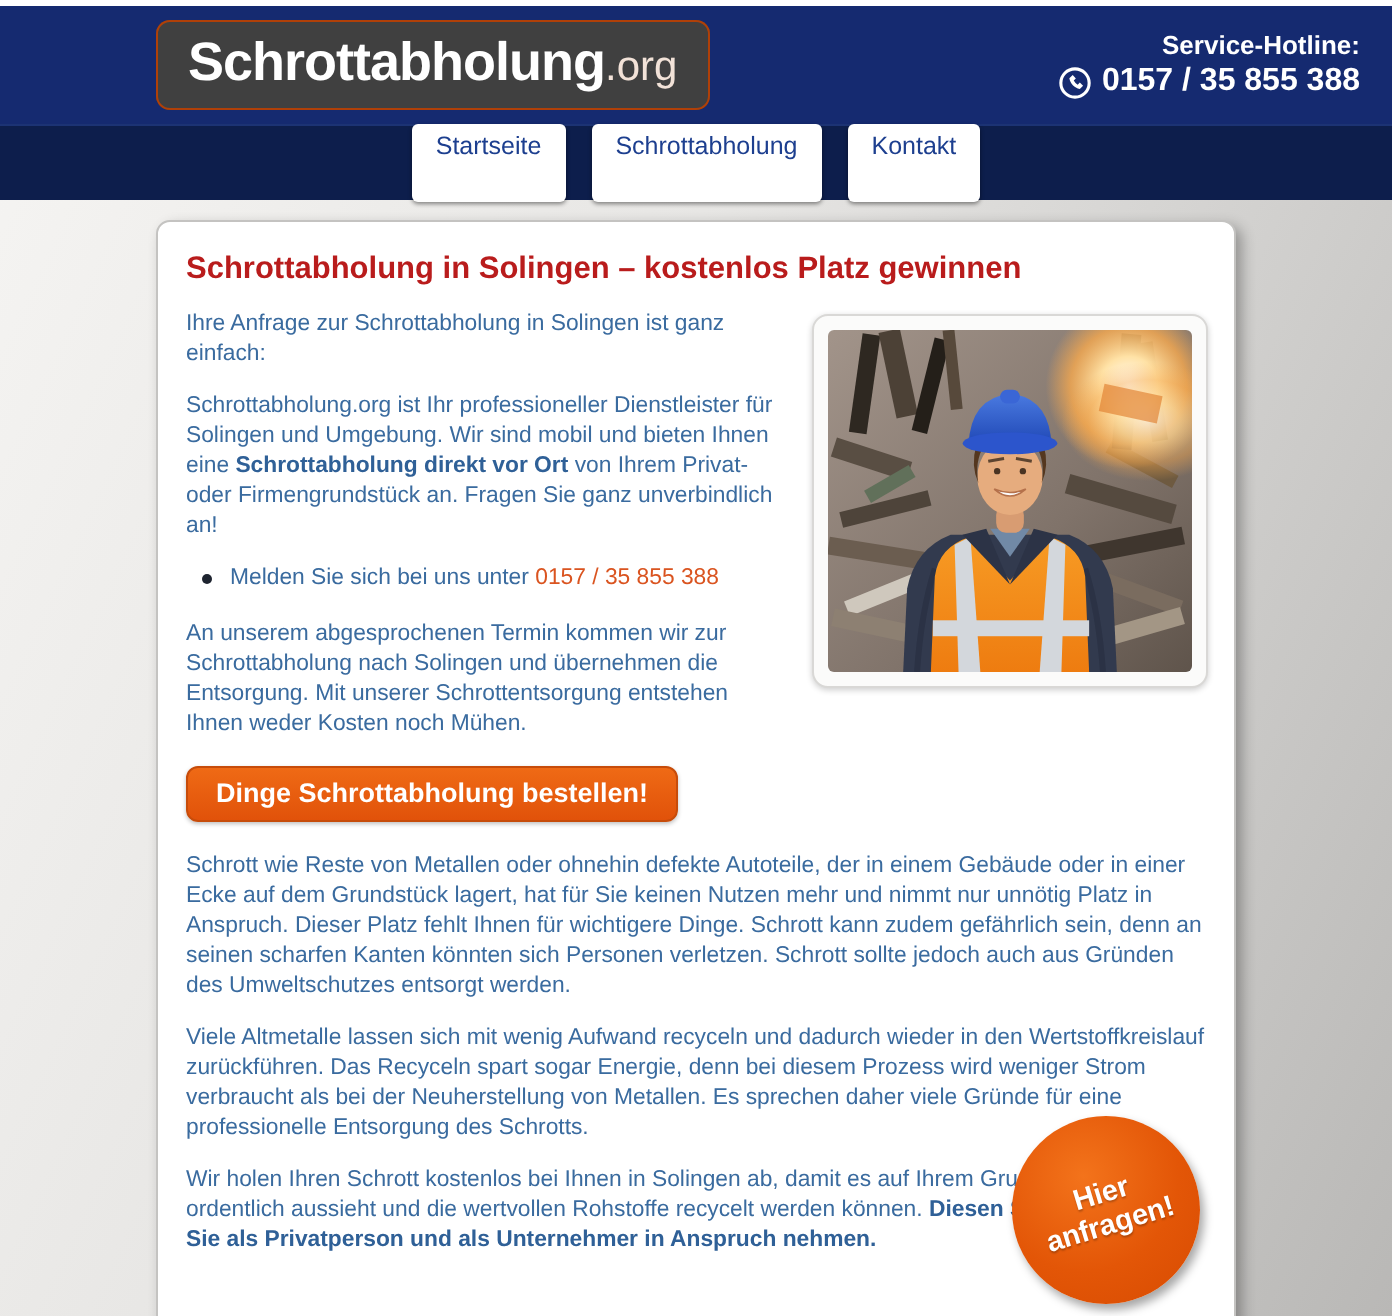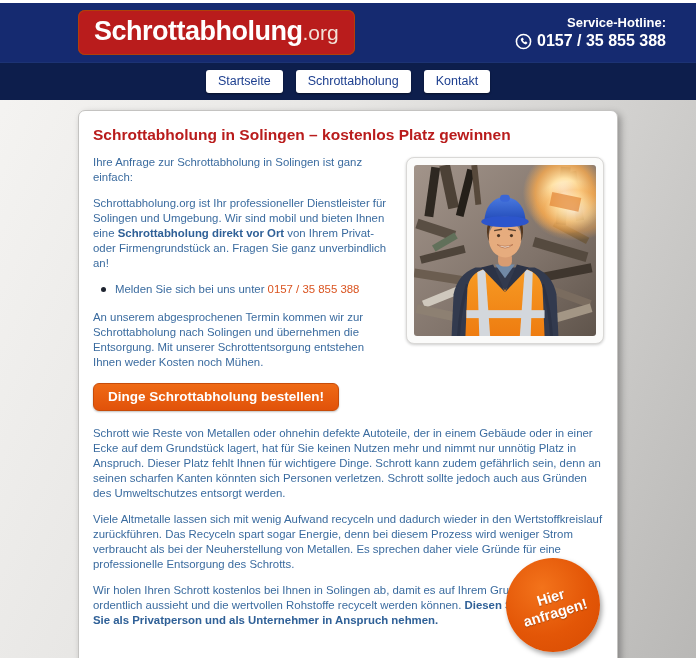--- a/index.html
+++ b/index.html
@@ -11,38 +11,38 @@
   }
   .top-strip { height:3px; background:#ffffff; }
 
   
   .site-header {
     height:59px; background:#152a70;
     display:flex; align-items:center; justify-content:space-between;
     padding:0 12px 0 78px;
   }
   .logo-box {
-    background:#b91c1c; border-radius:7px; padding:6px 16px 8px;
+    background:#404040; border-radius:7px; padding:6px 16px 8px;
     box-shadow:inset 0 0 0 1px #b04008; cursor:pointer; white-space:nowrap;
   }
   .logo-main { color:#ffffff; font-weight:bold; font-size:27px; letter-spacing:-0.5px; }
   .logo-suffix { color:#f2e2d8; font-size:21px; }
-  .hotline { text-align:right; color:#ffffff; margin-right:18px; }
+  .hotline { text-align:right; color:#ffffff; margin-right:4px; }
   .hotline-label { font-size:13px; font-weight:bold; margin-bottom:2px; }
   .hotline-number { font-size:16px; font-weight:bold; display:flex; align-items:center; gap:5px; justify-content:flex-end; }
   .phone-icon svg { width:17px; height:17px; display:block; }
 
   
   .main-nav {
     height:38px; background:#0d1e4c; border-top:1px solid #1c3374;
     display:flex; justify-content:center; align-items:center; gap:13px;
   }
   .nav-btn {
     background:#ffffff; color:#1d3f8f; font-size:12.5px;
-    padding:4px 12px 5px; border-radius:3px; text-decoration:none;
+    padding:4px 12px 21px; border-radius:3px; text-decoration:none;
     box-shadow:0 1px 2px rgba(0,0,0,.45); cursor:pointer; white-space:nowrap;
   }
 
   
   .content-area { padding-top:10px; }
   .card {
     margin-left:78px; width:540px; min-height:600px; position:relative;
     background:#ffffff; border:1px solid #c4c3c1; border-radius:7px;
     box-shadow:3px 3px 7px rgba(0,0,0,.30);
     padding:12px 13px 30px 14px;

